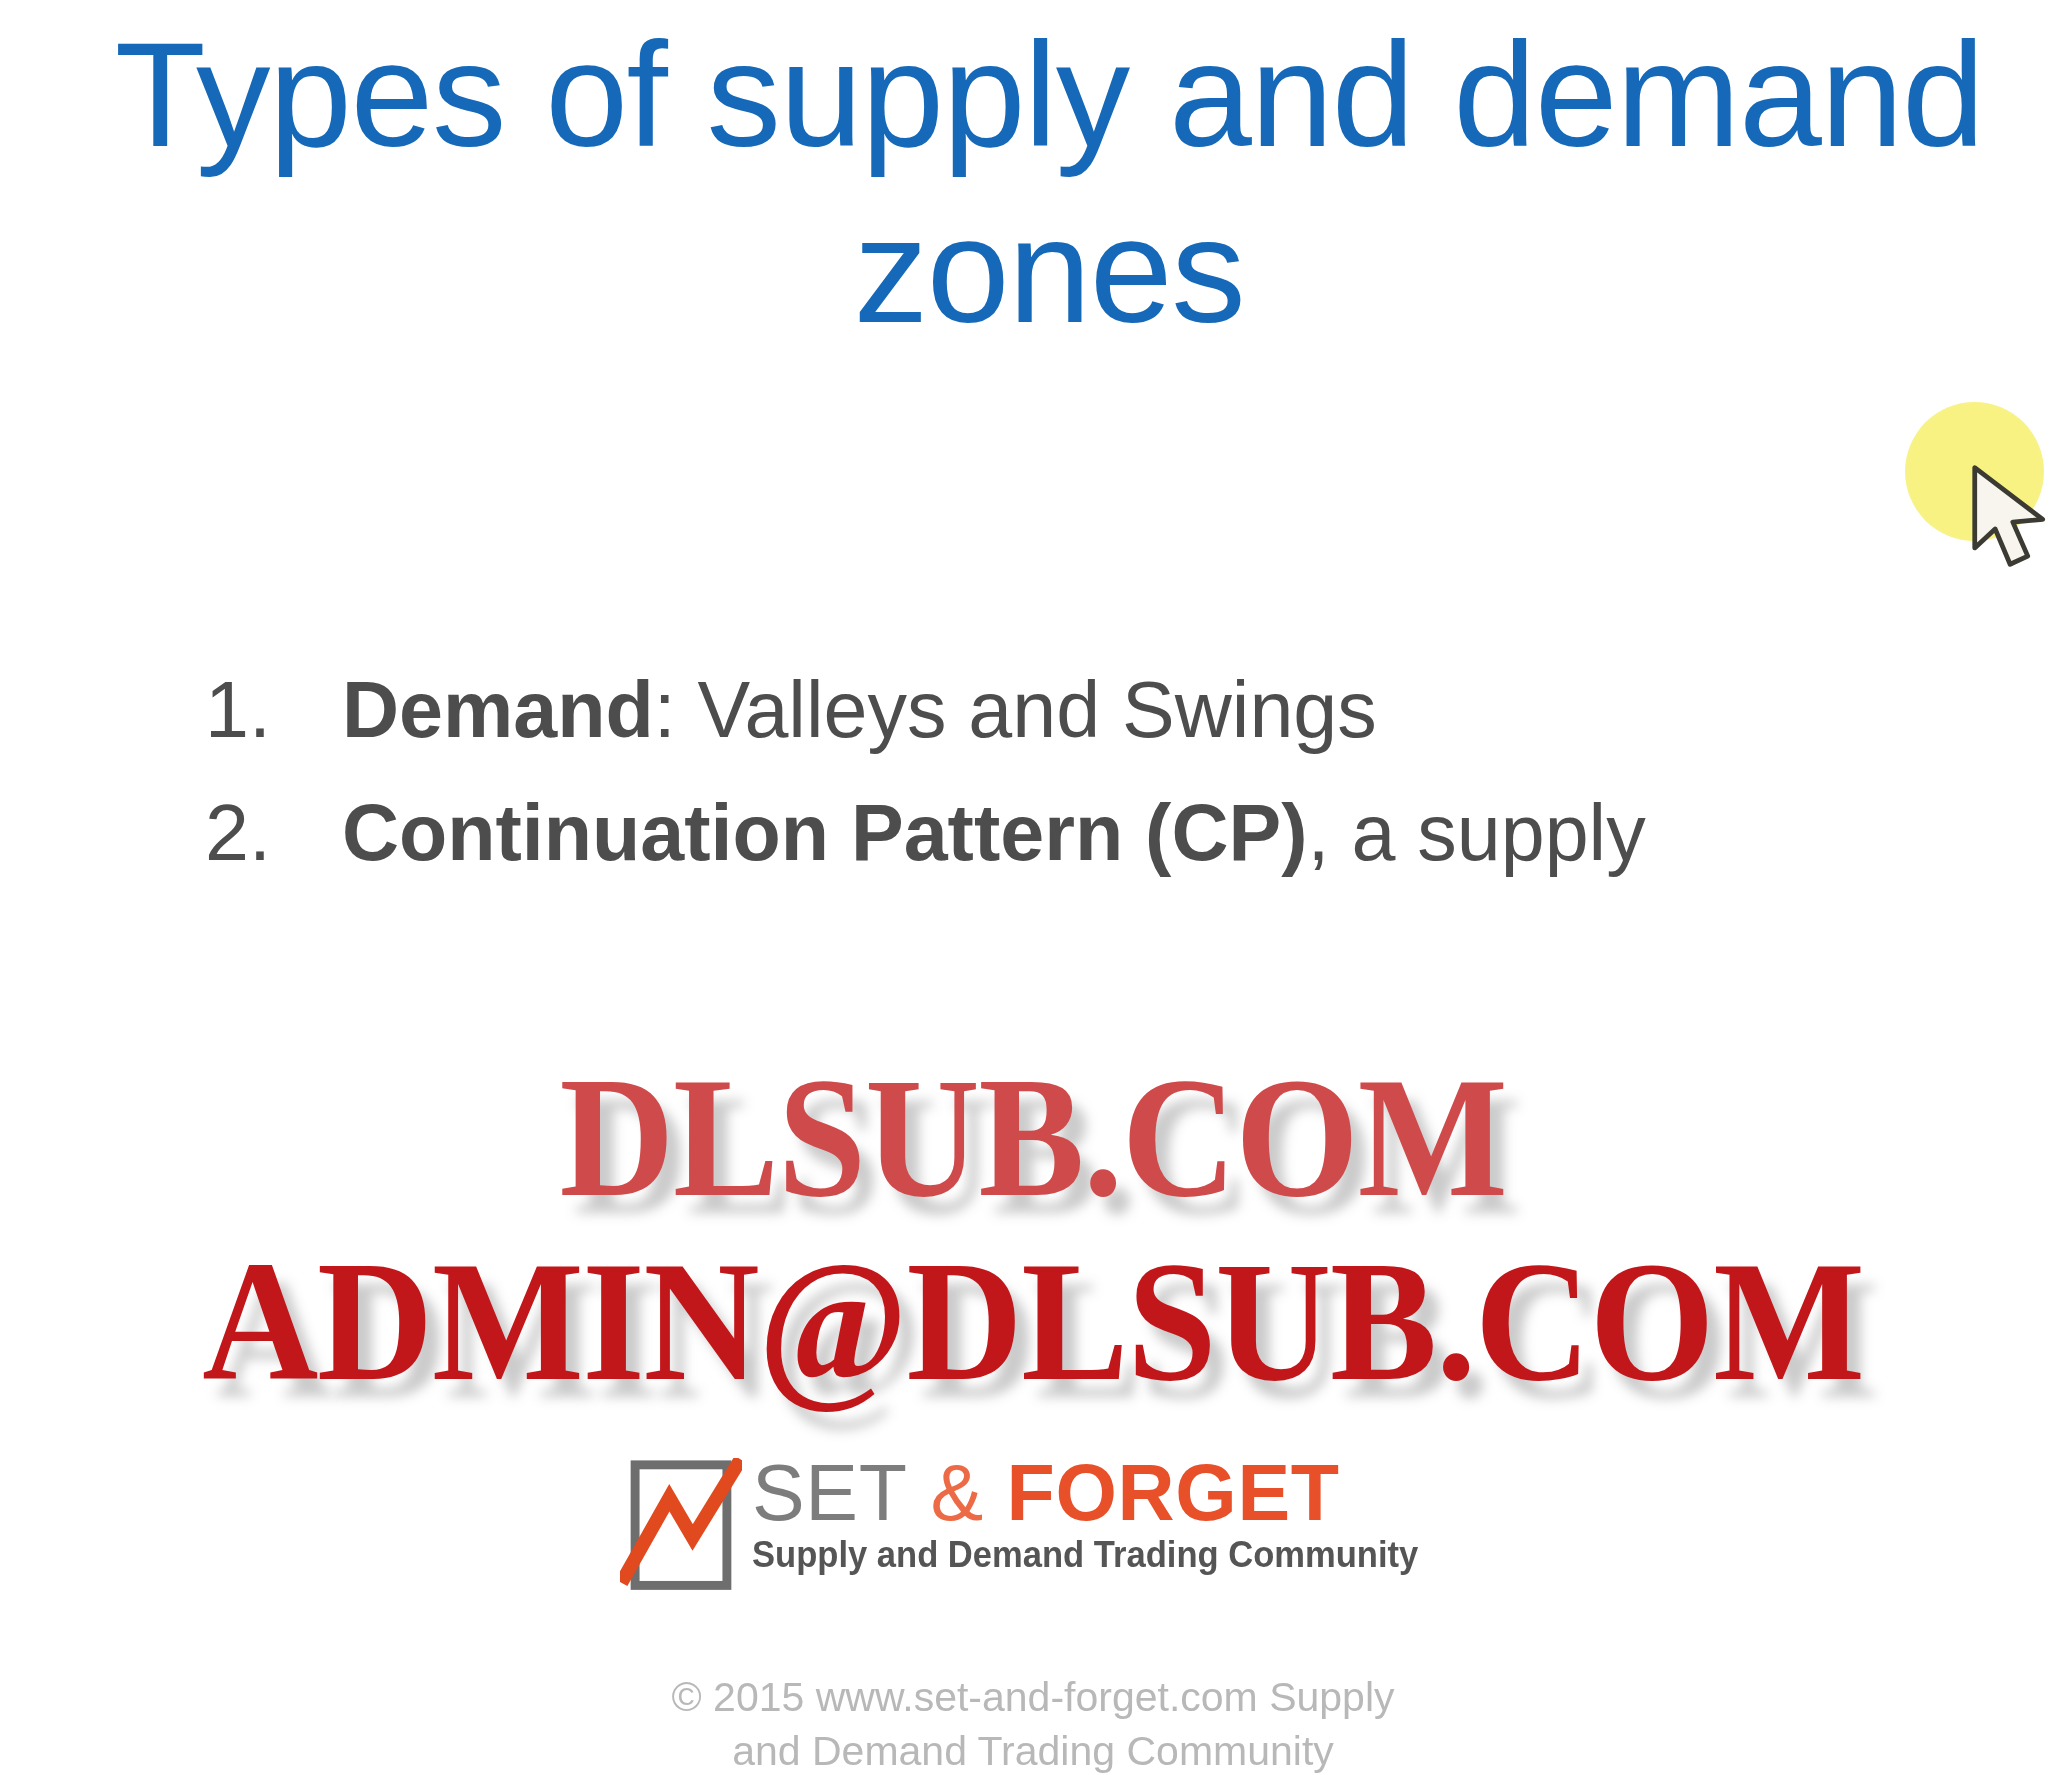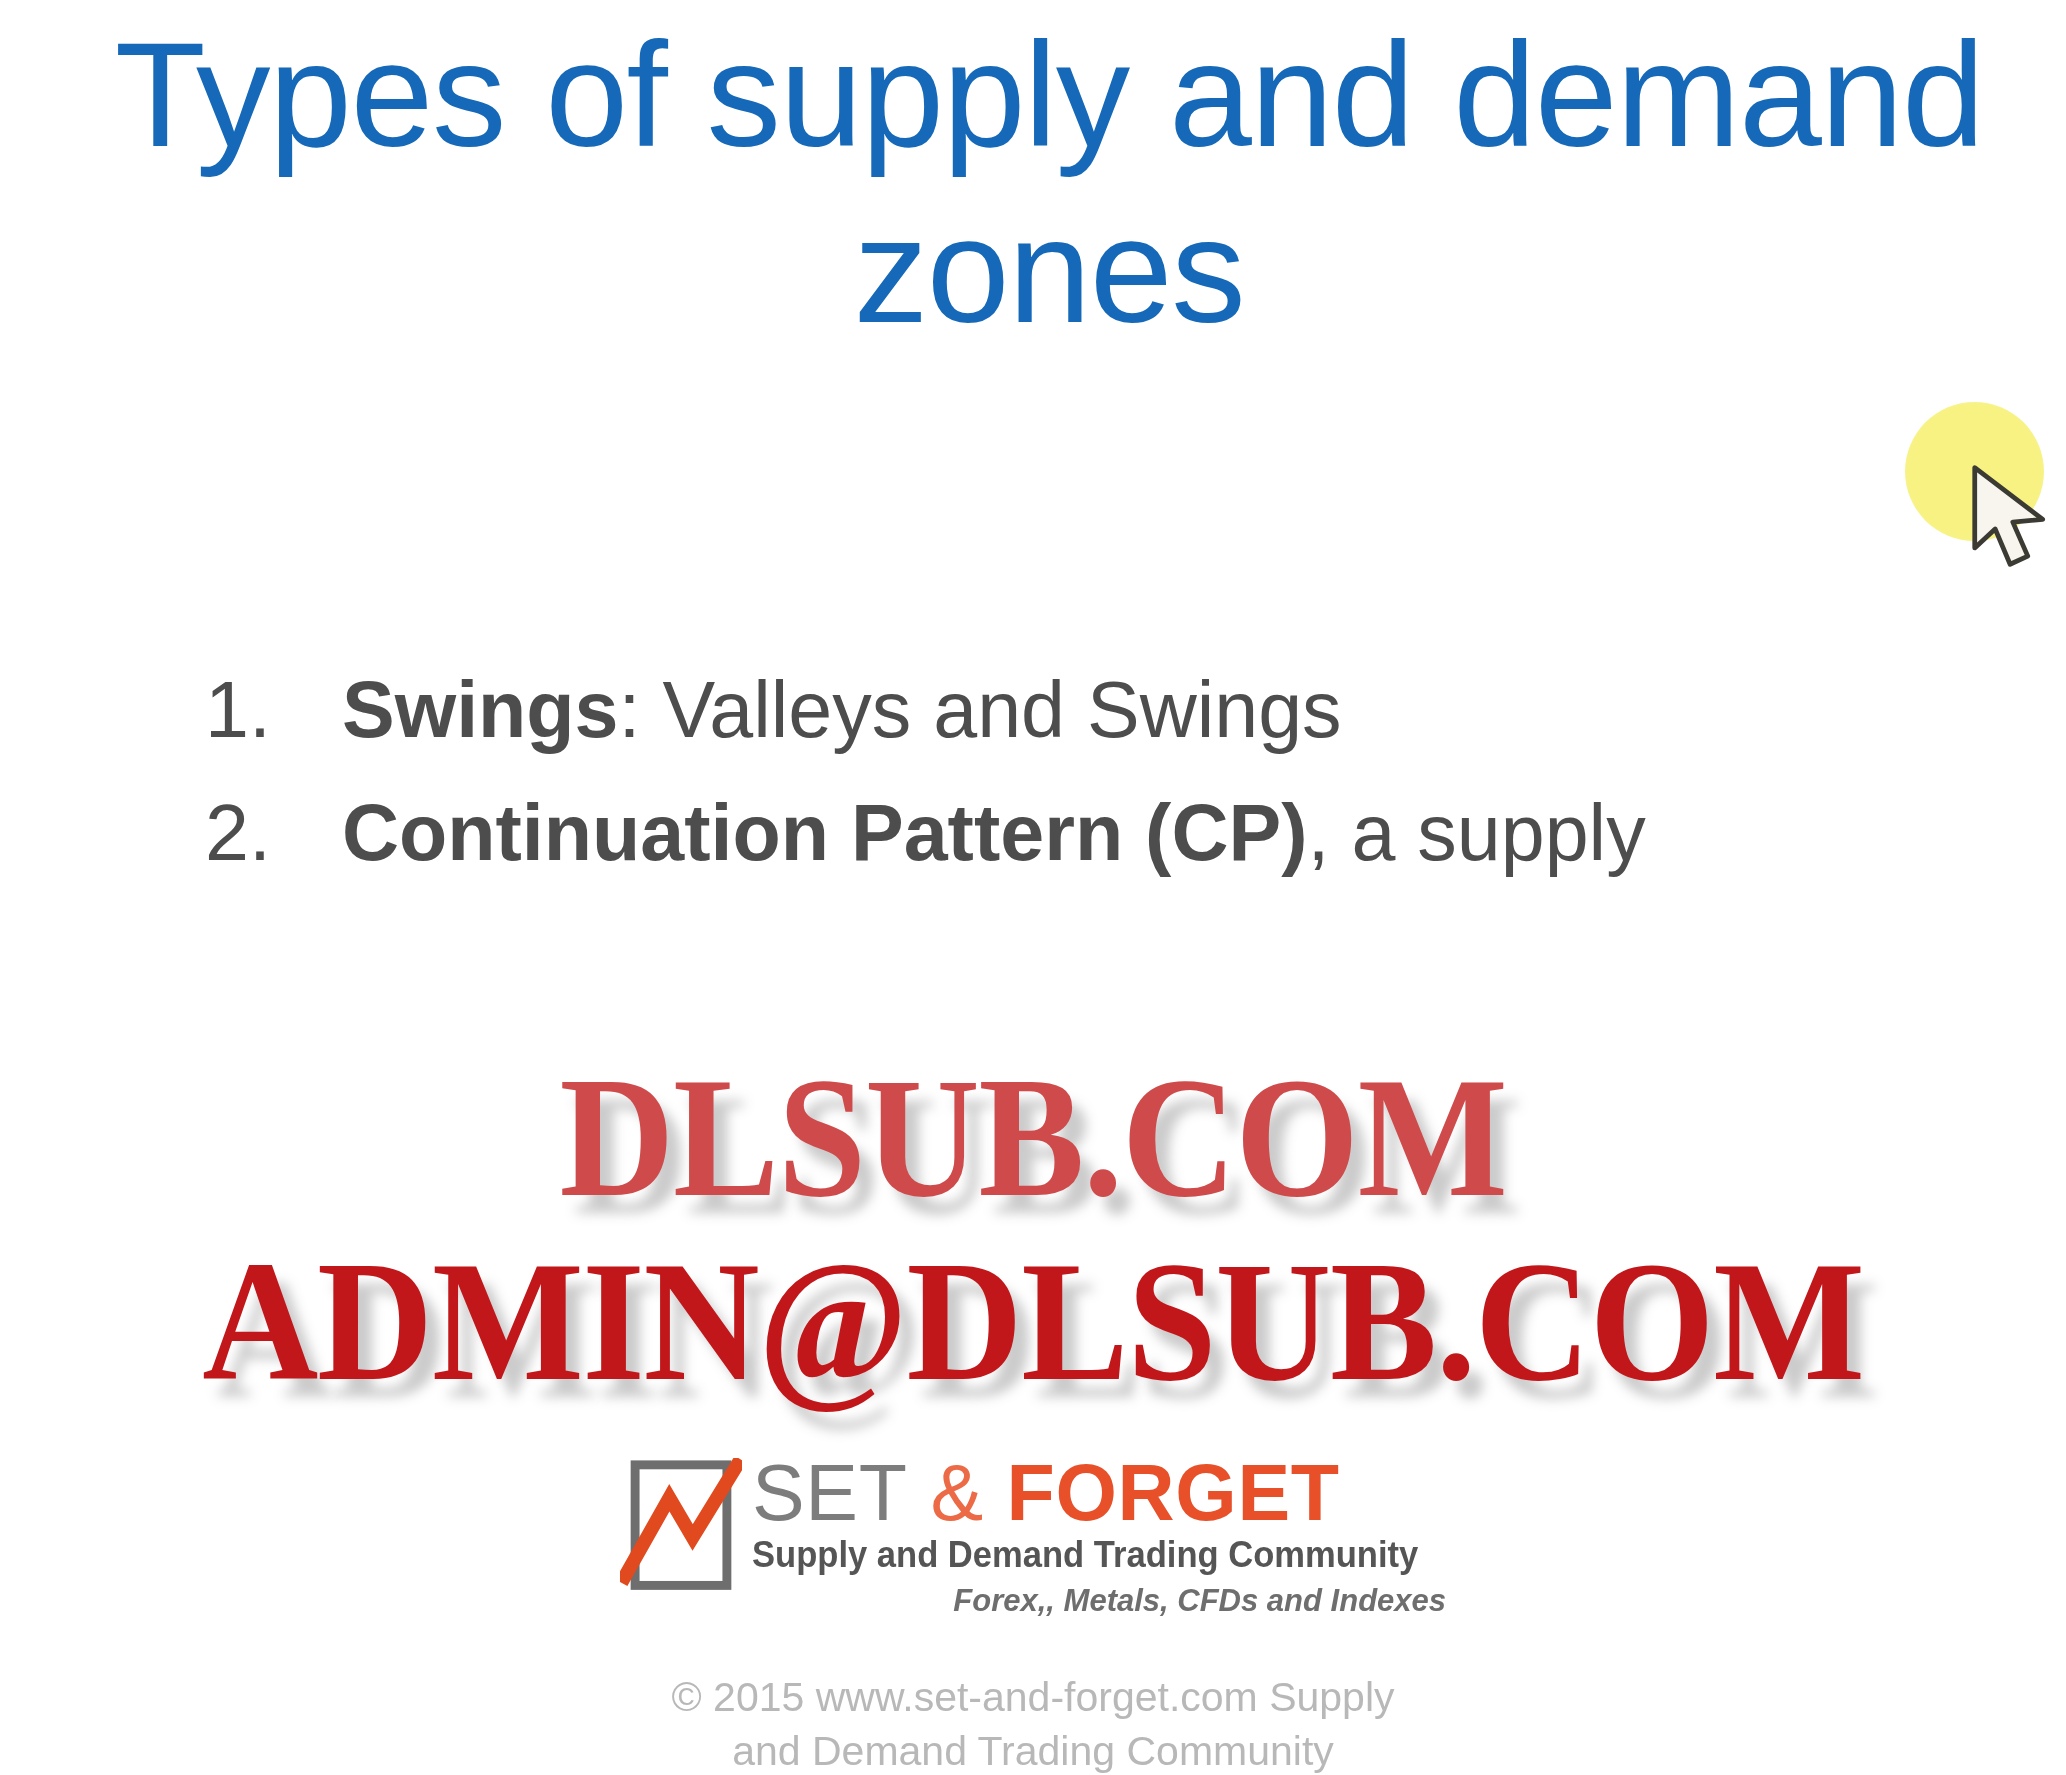--- a/index.html
+++ b/index.html
@@ -101,21 +101,21 @@
   <div id="cursor-highlight"></div>
 
   <svg id="mouse-pointer" viewBox="0 0 130 150">
     <path d="M8 4 L8 122 L38 94 L60 146 L86 134 L64 84 L108 80 Z" fill="#f7f5ee" stroke="#3b3a33" stroke-width="7" stroke-linejoin="round" stroke-linecap="round"></path>
   </svg>
 
   <div id="bullet-list">
 
     <div class="list-row">
       <span class="list-num">1.</span>
-      <span class="list-txt"><b>Swings</b><span>: Valleys and Swings</span></span>
+      <span class="list-txt"><b>Demand</b><span>: Valleys and Swings</span></span>
     </div>
 
     <div class="list-row">
       <span class="list-num">2.</span>
       <span class="list-txt"><b>Continuation Pattern (CP)</b><span>, a supply</span></span>
     </div>
 
   </div>
 
   <div class="watermark" id="watermark-1">DLSUB.COM</div>
@@ -126,21 +126,20 @@
     <div id="logo-inner">
 
       <svg id="logo-mark" viewBox="0 0 178 200">
         <rect x="22" y="10" width="134" height="176" fill="none" stroke="#6e6e6e" stroke-width="13"></rect>
         <polyline points="2,182 72,58 106,116 176,2" fill="none" stroke="#e14a1e" stroke-width="20" stroke-linejoin="miter" stroke-linecap="butt"></polyline>
       </svg>
 
       <div id="logo-textcol">
         <div id="logo-wordmark"><span class="lw-set">SET</span><span> </span><span class="lw-amp">&amp;</span><span> </span><span class="lw-forget">FORGET</span></div>
         <div id="logo-tagline">Supply and Demand Trading Community</div>
-        <div id="logo-subtagline">Forex,, Metals, CFDs and Indexes</div>
       </div>
 
     </div>
   </div>
 
   <div id="footer-copyright">© 2015 www.set-and-forget.com Supply
 and Demand Trading Community</div>
 
 </div>
 

